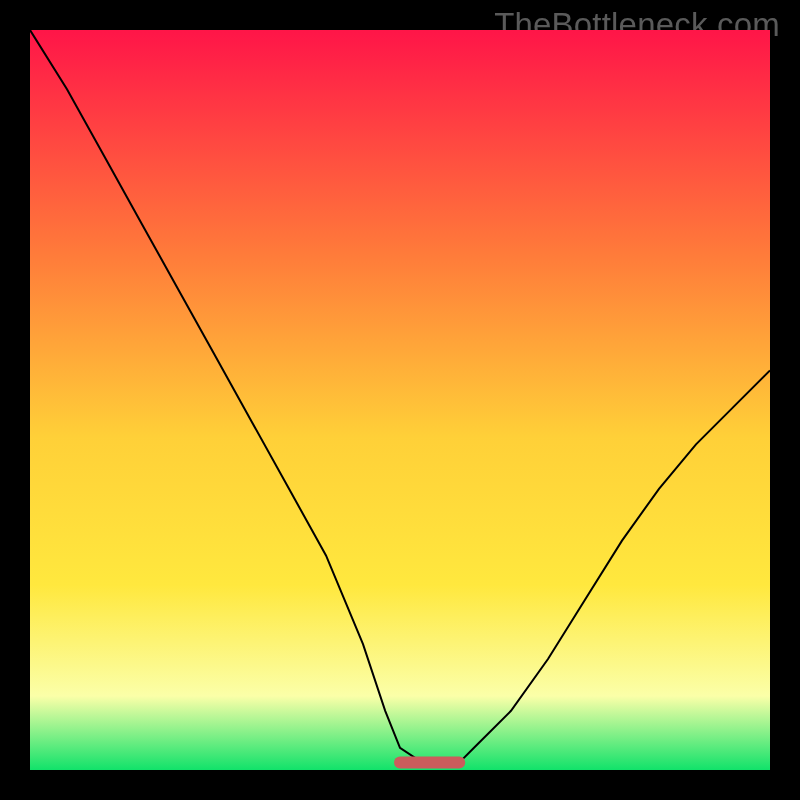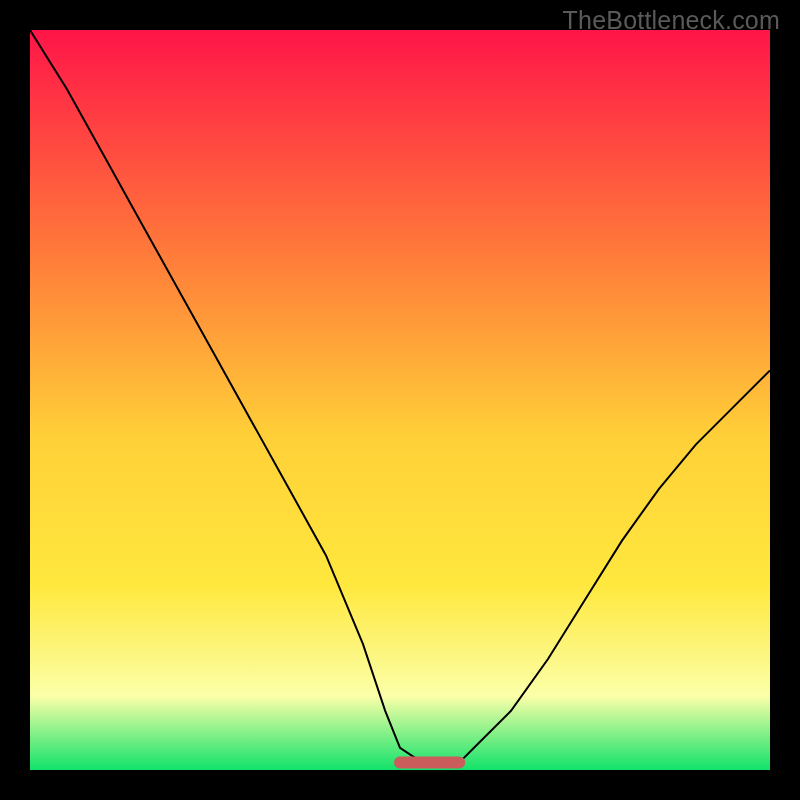--- a/index.html
+++ b/index.html
@@ -29,21 +29,21 @@
     position: absolute;
     inset: 0;
     width: 100%;
     height: 100%;
   }
   .watermark {
     position: absolute;
     top: 6px;
     right: 20px;
     color: #5a5a5a;
-    font-size: 25px;
+    font-size: 33px;
     font-weight: 400;
     letter-spacing: 0.2px;
     user-select: none;
   }
 </style>
 </head>
 <body>
 
 <div class="stage">
 

